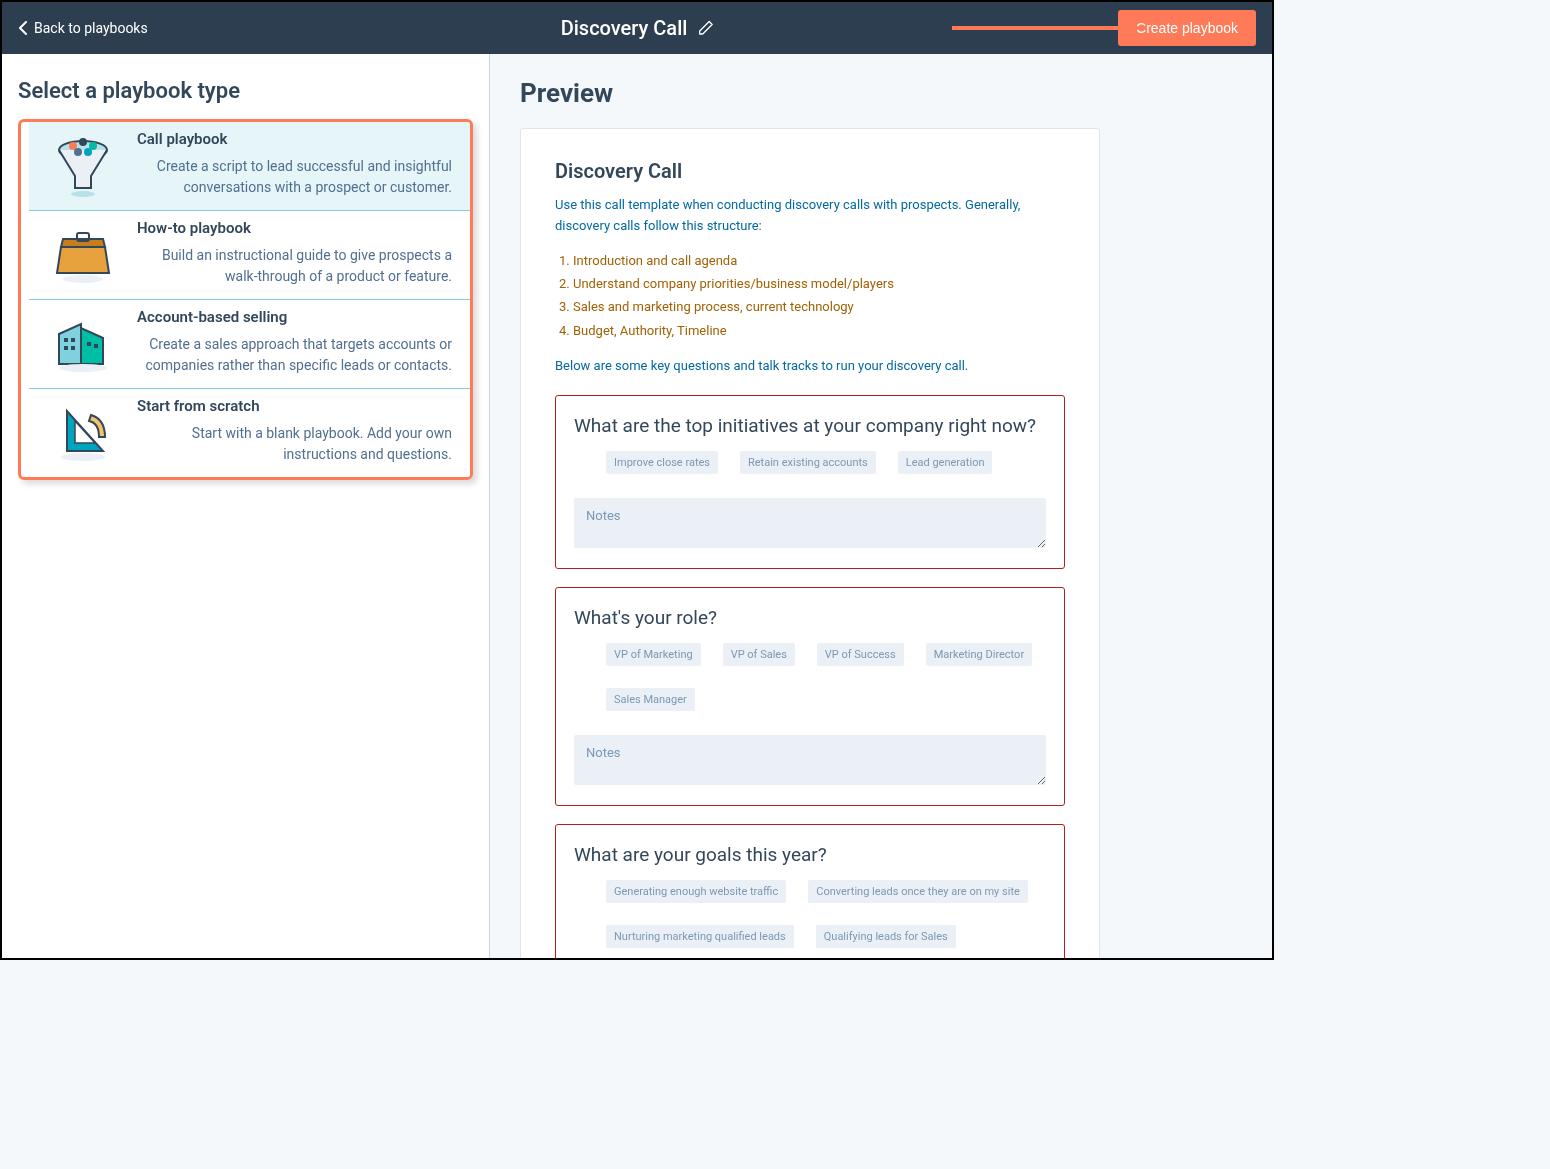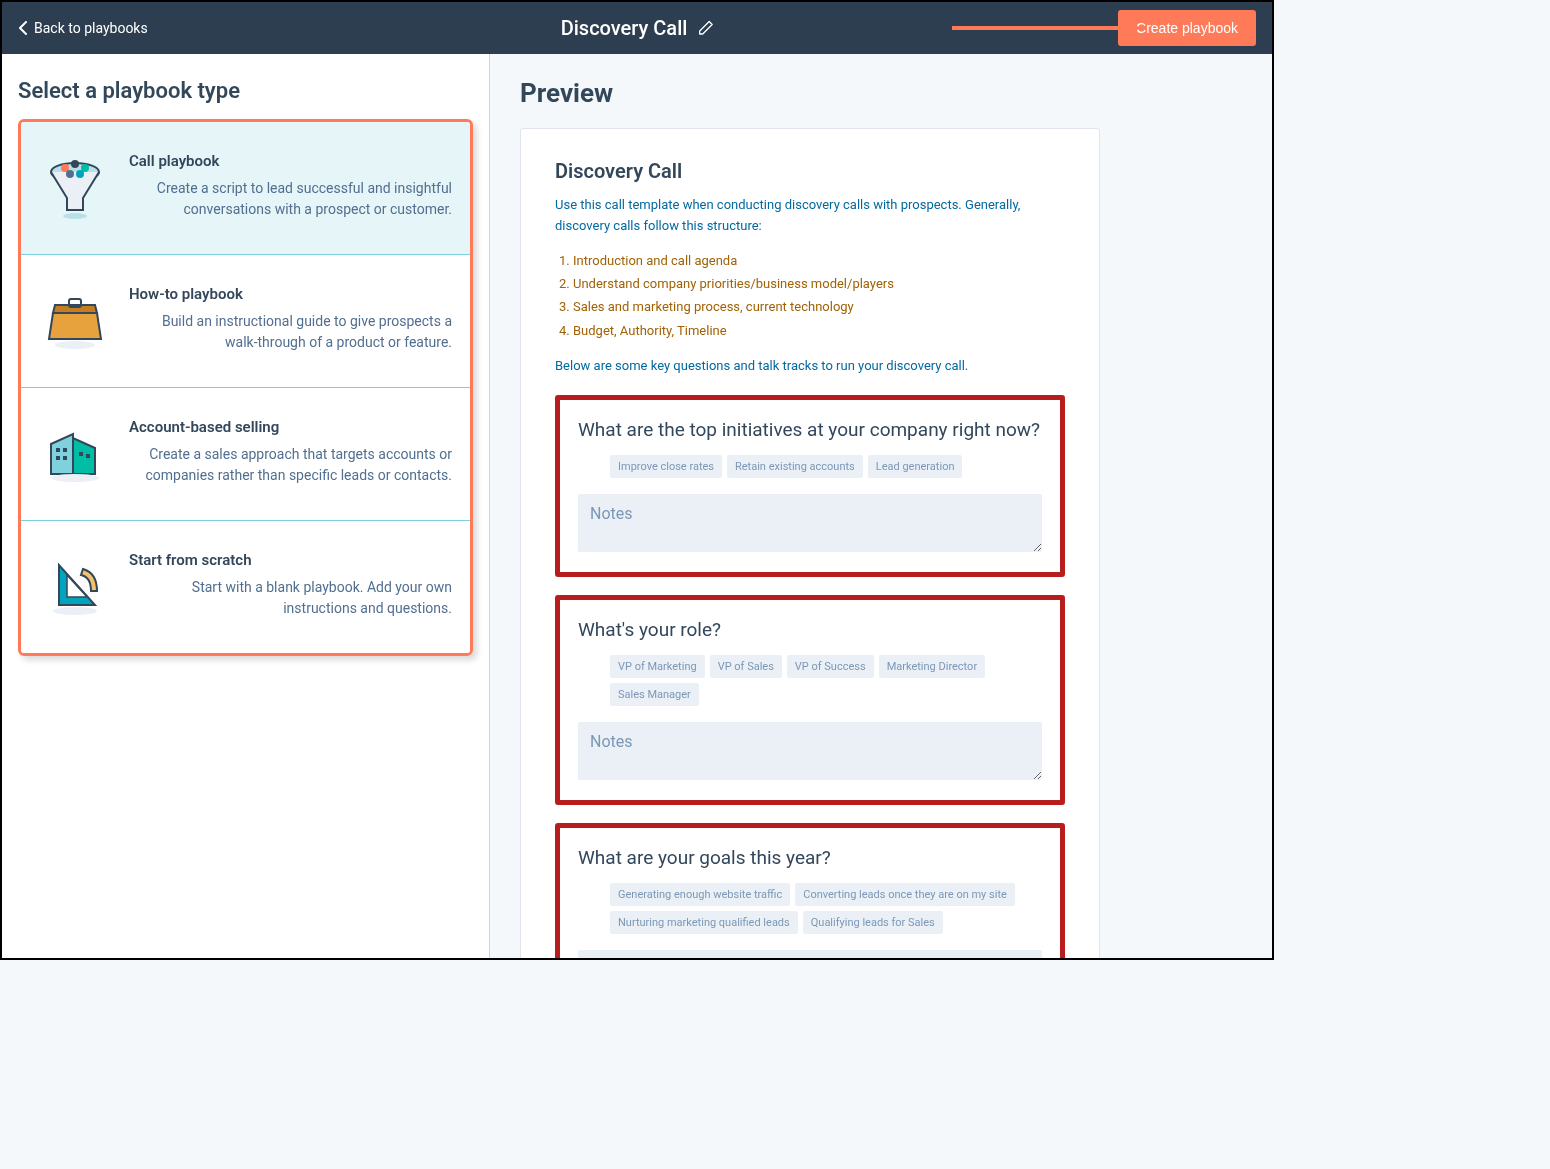--- a/index.html
+++ b/index.html
@@ -80,25 +80,26 @@
   }
   .type-list {
     border: 3px solid #ff7a59;
     border-radius: 6px;
     overflow: hidden;
     box-shadow: 4px 4px 6px rgba(0,0,0,0.15);
   }
   .type-card {
     display: flex;
     gap: 18px;
-    padding: 30px 18px;
+    padding: 8px 18px;
     border-bottom: 1px solid #7fd1de;
     background: #fff;
     cursor: pointer;
     align-items: flex-start;
+    margin-left: 8px;
   }
   .type-card:last-child { border-bottom: none; }
   .type-card.selected { background: #e5f5f8; }
   .type-card .txt { flex: 1; }
   .type-card .txt h3 {
     font-size: 15px;
     font-weight: 600;
     color: #33475b;
     margin-bottom: 8px;
   }
@@ -146,48 +147,48 @@
     line-height: 1.6;
     margin-bottom: 12px;
   }
   .preview-doc ol {
     margin: 0 0 14px 18px;
     font-size: 13px;
     color: #a16207;
     line-height: 1.8;
   }
   .q-card {
-    border: 5px solid #b91c1c;
+    border: 1px solid #b91c1c;
     border-radius: 3px;
     padding: 18px 18px 16px;
     margin-top: 18px;
   }
   .q-card h3 {
     font-size: 19px;
     font-weight: 400;
     color: #33475b;
     margin-bottom: 14px;
   }
-  .chips { display: flex; flex-wrap: wrap; gap: 5px; margin-bottom: 16px; padding-left: 32px; }
+  .chips { display: flex; flex-wrap: wrap; gap: 22px; margin-bottom: 24px; padding-left: 32px; }
   .chip {
     background: #eaf0f6;
     color: #7c98b6;
     font-size: 11px;
     padding: 5px 8px;
     border-radius: 2px;
     cursor: pointer;
   }
   .notes {
     width: 100%;
     min-height: 50px;
     background: #eaf0f6;
     border: none;
     border-radius: 2px;
     padding: 10px 12px;
-    font-size: 16px;
+    font-size: 13px;
     color: #516f90;
     resize: vertical;
     font-family: inherit;
   }
   .notes::placeholder { color: #7c98b6; }
 </style>
 </head>
 <body>
 
 <div class="topbar">

